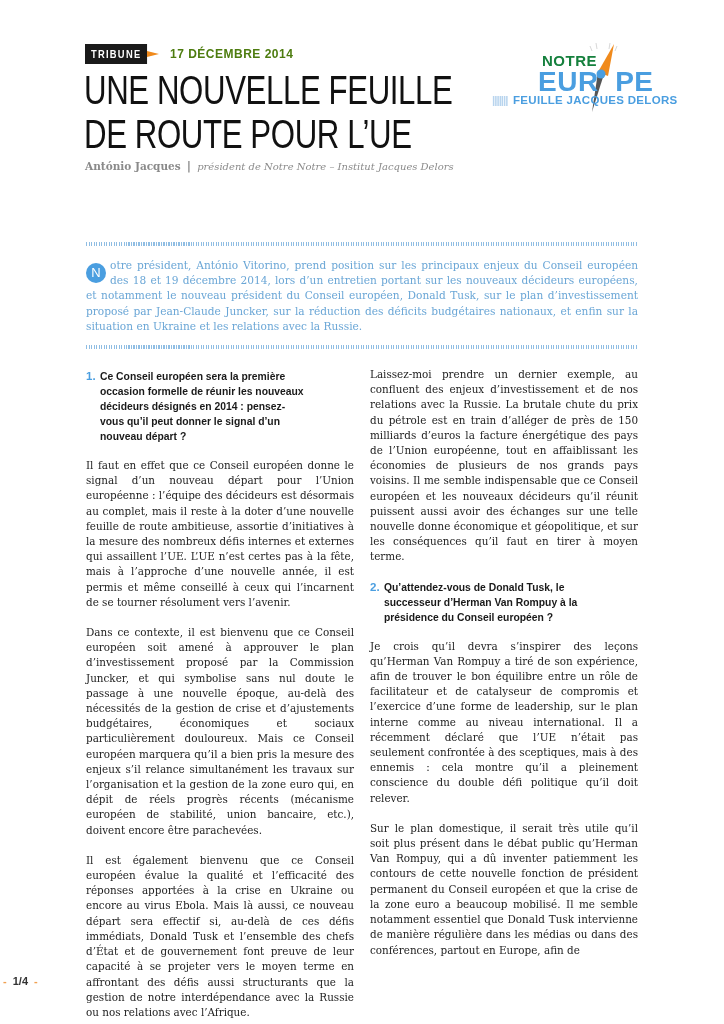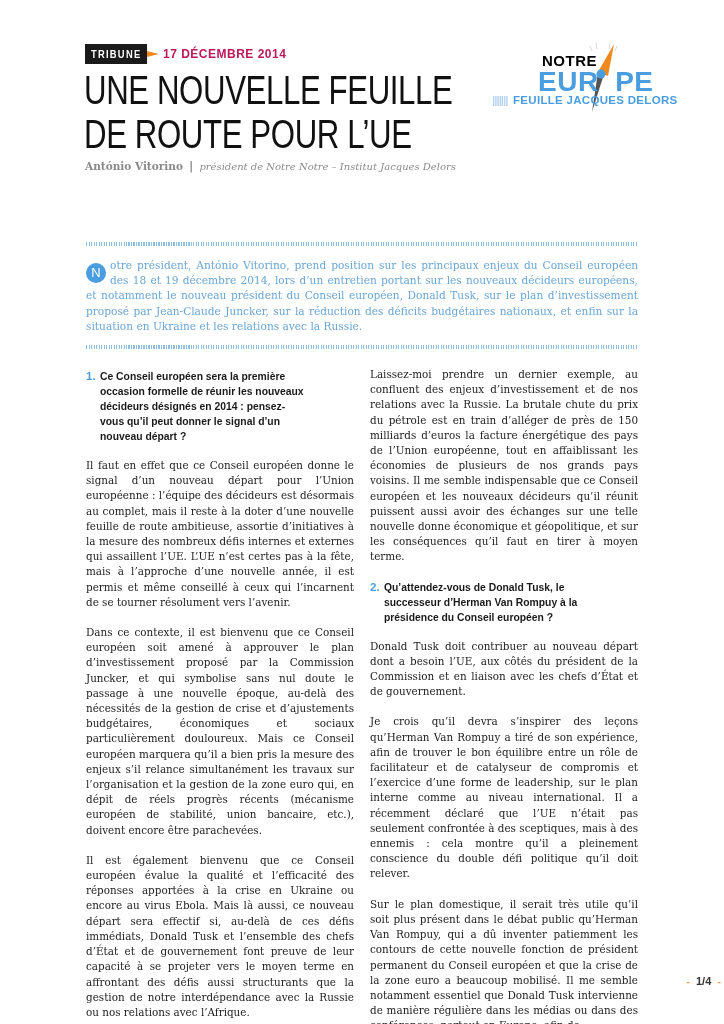--- a/index.html
+++ b/index.html
@@ -1,68 +1,68 @@
 <!DOCTYPE html>
 <html><head>
   <meta charset="utf-8">
   <style>
     html, body { margin: 0; padding: 0; background: #ffffff; }
     body { width: 724px; height: 1024px; position: relative; overflow: hidden; font-family: "DejaVu Serif", serif; color: #222; }
     .abs { position: absolute; }
 
     
     .tag { left: 85px; top: 44px; background: #1a1a1a; color: #fff; font-family: "Liberation Sans", sans-serif; font-weight: bold; font-size: 11px; letter-spacing: 1.5px; padding: 3px 7px 3px 7px; line-height: 14px; transform: scaleX(0.85); transform-origin: left; }
-    .date-row { left: 147px; top: 44px; display: flex; align-items: center; gap: 4px; font-family: "Liberation Sans", sans-serif; font-weight: bold; font-size: 12px; color: #be185d; letter-spacing: 0.5px; line-height: 20px; }
+    .date-row { left: 147px; top: 44px; display: flex; align-items: center; gap: 11px; font-family: "Liberation Sans", sans-serif; font-weight: bold; font-size: 12px; color: #4d7c0f; letter-spacing: 0.5px; line-height: 20px; }
     .date-arrow { width: 0; height: 0; border-top: 3px solid transparent; border-bottom: 3px solid transparent; border-left: 12px solid #f08a1c; }
     .title { left: 84px; top: 68px; font-family: "Liberation Sans", sans-serif; font-size: 40px; line-height: 44px; color: #111; letter-spacing: -0.5px; transform: scaleX(0.78); transform-origin: left; white-space: nowrap; }
     .byline { left: 85px; top: 160px; font-size: 10.5px; color: #8a8a8a; white-space: nowrap; }
     .byline .name { font-weight: bold; }
     .byline .sep { font-weight: bold; margin: 0 3px; color: #777; }
     .byline .role { font-style: italic; font-size: 10px; }
 
     
     .logo { left: 492px; top: 42px; width: 200px; height: 90px; }
-    .logo .notre { position: absolute; left: 50px; top: 10px; font-family: "Liberation Sans", sans-serif; font-weight: bold; font-size: 15px; color: #000000; letter-spacing: 0.5px; }
+    .logo .notre { position: absolute; left: 50px; top: 10px; font-family: "Liberation Sans", sans-serif; font-weight: bold; font-size: 15px; color: #15803d; letter-spacing: 0.5px; }
     .logo .europe { position: absolute; left: 46px; top: 24px; font-family: "Liberation Sans", sans-serif; font-weight: bold; font-size: 28px; color: #4a9ee0; letter-spacing: 0.5px; }
     .logo .institut { position: absolute; left: 0px; top: 52px; font-family: "Liberation Sans", sans-serif; font-weight: bold; font-size: 11.5px; color: #4a9ee0; letter-spacing: 0.3px; white-space: nowrap; }
     .logo .bars { color: #b8d4ee; letter-spacing: -1px; margin-right: 2px; }
     .logo svg { position: absolute; left: 92px; top: 0; }
 
     
     .rule { left: 86px; width: 552px; height: 4px; background: repeating-linear-gradient(90deg, #8fbde3 0 1px, transparent 1px 2.5px); }
 
     
     .intro { left: 86px; top: 258px; width: 552px; font-size: 10.6px; line-height: 15.2px; color: #6aa6d6; text-align: justify; }
     .dropcap { float: left; width: 20px; height: 20px; border-radius: 50%; background: #4a9ee0; color: #fff; font-family: "Liberation Sans", sans-serif; font-size: 13px; line-height: 20px; text-align: center; margin: 5px 4px 0 0; }
 
     
     .col { width: 268px; font-size: 10.4px; line-height: 15.2px; color: #222; }
     .col p { margin: 0 0 15px 0; text-align: justify; }
     .q { font-family: "Liberation Sans", sans-serif; font-weight: bold; font-size: 11.5px; line-height: 15px; color: #1a1a1a; margin: 0 0 14px 0; display: flex; }
     .q .num { color: #4a9ee0; width: 14px; flex: none; }
     .q .qtxt { transform: scaleX(0.9); transform-origin: left; width: 230px; }
 
     
-    .pager { left: 0; width: 724px; top: 975px; text-align: right; font-family: "Liberation Sans", sans-serif; font-weight: bold; font-size: 11px; color: #333; }
+    .pager { left: 0; width: 724px; top: 975px; text-align: left; font-family: "Liberation Sans", sans-serif; font-weight: bold; font-size: 11px; color: #333; }
     .pager .dash { color: #f0a050; margin: 0 3px; }
   </style>
 </head>
 <body>
 
 <div class="abs tag">TRIBUNE</div>
 <div class="abs date-row">
   <span class="date-arrow"></span>
   <span>17 DÉCEMBRE 2014</span>
 </div>
 <div class="abs title">
   <div>UNE NOUVELLE FEUILLE</div>
   <div>DE ROUTE POUR L’UE</div>
 </div>
 <div class="abs byline">
-  <span class="name">António Vitorino</span>
+  <span class="name">António Jacques</span>
   <span class="sep">|</span>
   <span class="role">président de Notre Notre – Institut Jacques Delors</span>
 </div>
 
 <div class="abs logo">
   <svg width="40" height="85" viewBox="0 0 40 85">
     <g stroke="#d8d8d8" stroke-width="1">
       <line x1="6" y1="4" x2="8" y2="9"></line>
         <line x1="12" y1="1" x2="13" y2="7"></line>
         <line x1="26" y1="1" x2="25" y2="7"></line>
@@ -97,21 +97,20 @@
   <p>Dans ce contexte, il est bienvenu que ce Conseil européen soit amené à approuver le plan d’investissement proposé par la Commission Juncker, et qui symbolise sans nul doute le passage à une nouvelle époque, au-delà des nécessités de la gestion de crise et d’ajustements budgétaires, économiques et sociaux particulièrement douloureux. Mais ce Conseil européen marquera qu’il a bien pris la mesure des enjeux s’il relance simultanément les travaux sur l’organisation et la gestion de la zone euro qui, en dépit de réels progrès récents (mécanisme européen de stabilité, union bancaire, etc.), doivent encore être parachevées.</p>
   <p>Il est également bienvenu que ce Conseil européen évalue la qualité et l’efficacité des réponses apportées à la crise en Ukraine ou encore au virus Ebola. Mais là aussi, ce nouveau départ sera effectif si, au-delà de ces défis immédiats, Donald Tusk et l’ensemble des chefs d’État et de gouvernement font preuve de leur capacité à se projeter vers le moyen terme en affrontant des défis aussi structurants que la gestion de notre interdépendance avec la Russie ou nos relations avec l’Afrique.</p>
 </div>
 
 <div class="abs col" style="left:370px; top:367px">
   <p>Laissez-moi prendre un dernier exemple, au confluent des enjeux d’investissement et de nos relations avec la Russie. La brutale chute du prix du pétrole est en train d’alléger de près de 150 milliards d’euros la facture énergétique des pays de l’Union européenne, tout en affaiblissant les économies de plusieurs de nos grands pays voisins. Il me semble indispensable que ce Conseil européen et les nouveaux décideurs qu’il réunit puissent aussi avoir des échanges sur une telle nouvelle donne économique et géopolitique, et sur les conséquences qu’il faut en tirer à moyen terme.</p>
   <div class="q">
     <span class="num">2.</span>
     <span class="qtxt">Qu’attendez-vous de Donald Tusk, le successeur d’Herman Van Rompuy à la présidence du Conseil européen ?</span>
   </div>
-  <p>Donald Tusk doit contribuer au nouveau départ dont a besoin l’UE, aux côtés du président de la Commission et en liaison avec les chefs d’État et de gouvernement.</p>
   <p>Je crois qu’il devra s’inspirer des leçons qu’Herman Van Rompuy a tiré de son expérience, afin de trouver le bon équilibre entre un rôle de facilitateur et de catalyseur de compromis et l’exercice d’une forme de leadership, sur le plan interne comme au niveau international. Il a récemment déclaré que l’UE n’était pas seulement confrontée à des sceptiques, mais à des ennemis : cela montre qu’il a pleinement conscience du double défi politique qu’il doit relever.</p>
   <p>Sur le plan domestique, il serait très utile qu’il soit plus présent dans le débat public qu’Herman Van Rompuy, qui a dû inventer patiemment les contours de cette nouvelle fonction de président permanent du Conseil européen et que la crise de la zone euro a beaucoup mobilisé. Il me semble notamment essentiel que Donald Tusk intervienne de manière régulière dans les médias ou dans des conférences, partout en Europe, afin de</p>
 </div>
 
 <div class="abs pager">
   <span class="dash">-</span>
   <span>1/4</span>
   <span class="dash">-</span>
 </div>
 

